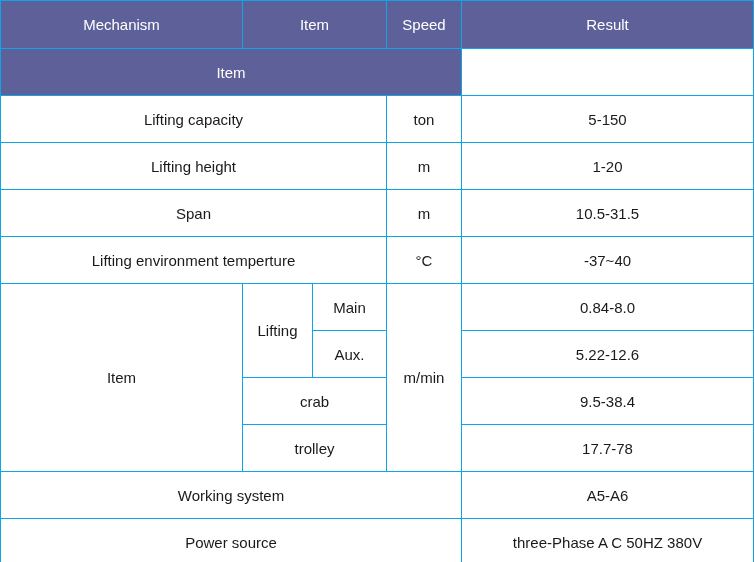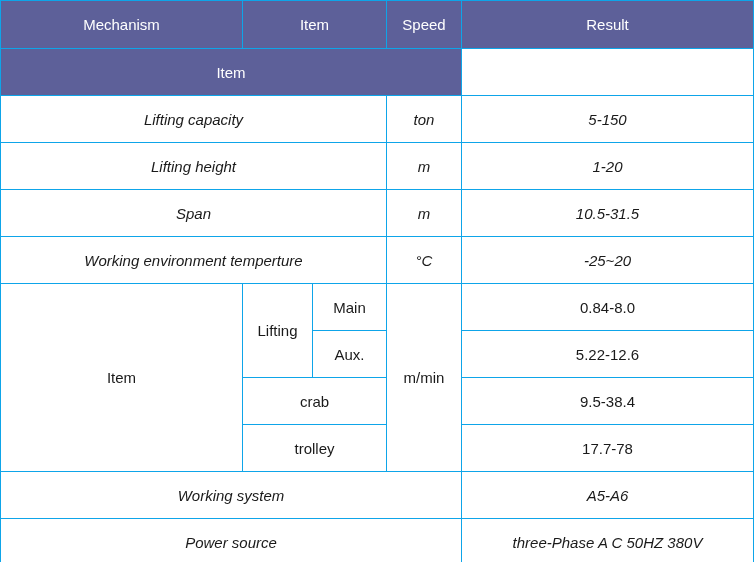--- a/index.html
+++ b/index.html
@@ -40,21 +40,20 @@
     color: #ffffff;
     font-weight: bold;
     font-size: 15px;
     height: 46px;
   }
   .blank {
     background: #ffffff;
   }
   .row {
     height: 47px;
-    font-style: italic;
   }
   .cell {
     background: #ffffff;
   }
   .sub-row {
     height: 47px;
   }
   
   col.c1 { width: 242px; }
   col.c2 { width: 70px; }
@@ -94,23 +93,23 @@
       <td class="cell" colspan="3">Lifting height</td>
       <td class="cell">m</td>
       <td class="cell">1-20</td>
     </tr>
     <tr class="row">
       <td class="cell" colspan="3">Span</td>
       <td class="cell">m</td>
       <td class="cell">10.5-31.5</td>
     </tr>
     <tr class="row">
-      <td class="cell" colspan="3">Working environment temperture</td>
+      <td class="cell" colspan="3">Lifting environment temperture</td>
       <td class="cell">°C</td>
-      <td class="cell">-25~20</td>
+      <td class="cell">-37~40</td>
     </tr>
 
     <tr class="sub-row">
       <td class="cell" rowspan="4">Item</td>
       <td class="cell" rowspan="2">Lifting</td>
       <td class="cell">Main</td>
       <td class="cell" rowspan="4">m/min</td>
       <td class="cell">0.84-8.0</td>
     </tr>
     <tr class="sub-row">

